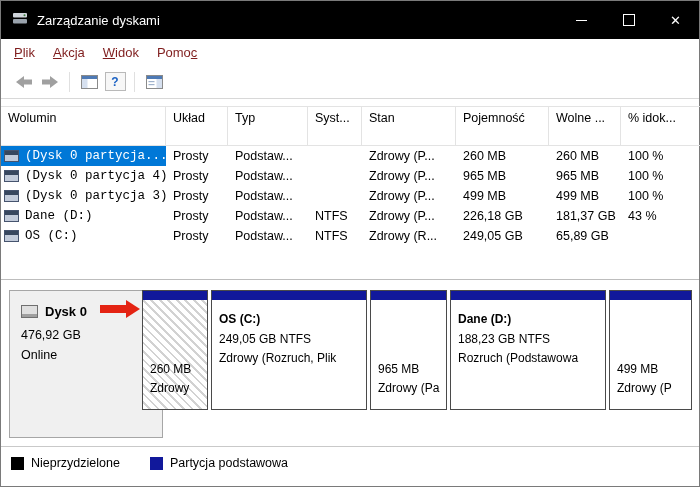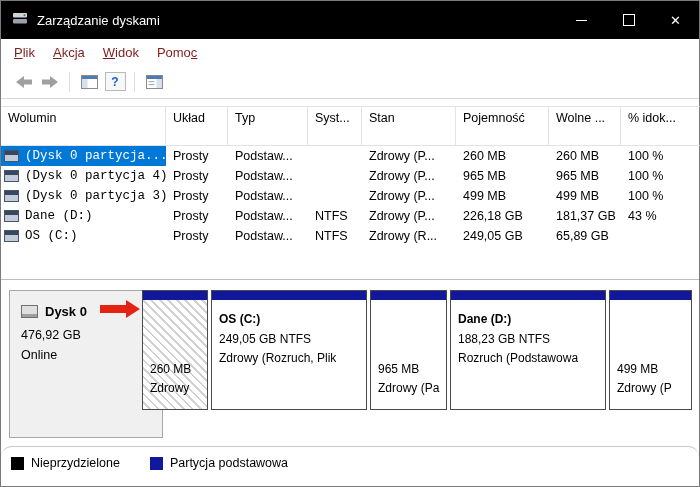--- a/index.html
+++ b/index.html
@@ -69,21 +69,21 @@
   .pl1{margin-bottom:5px;white-space:nowrap;}
   .pl2{white-space:nowrap;}
 
   .red-arrow{position:absolute;left:99px;top:20px;display:flex;align-items:center;z-index:5;}
   .ra-shaft{width:26px;height:8px;background:#e42313;display:block;}
   .ra-head{width:0;height:0;border-left:14px solid #e42313;
     border-top:9px solid transparent;border-bottom:9px solid transparent;display:block;}
 
   
   .legend{flex:1;border-top:1px solid #c9c9c9;display:flex;align-items:flex-start;
-    gap:30px;padding:9px 0 0 10px;border-radius:11px;}
+    gap:30px;padding:9px 0 0 10px;}
   .litem{display:flex;align-items:center;gap:7px;font-size:12.5px;color:#000;}
   .sw{width:13px;height:13px;display:inline-block;}
   .sw-unalloc{background:#000000;}
   .sw-primary{background:#11189b;}
 </style>
 </head>
 <body>
 
 <div class="window">
 

